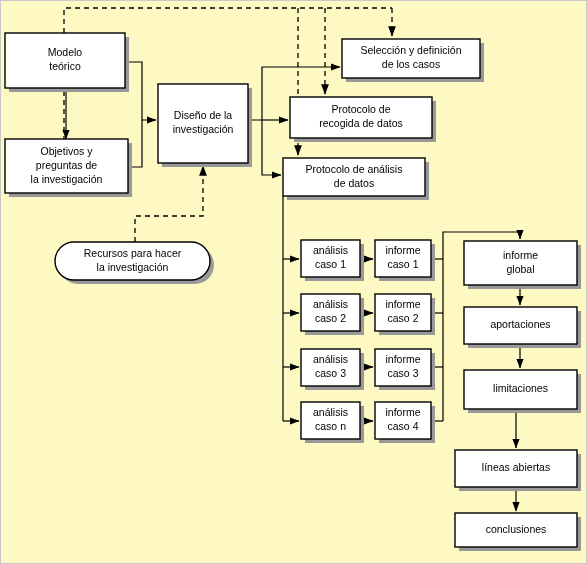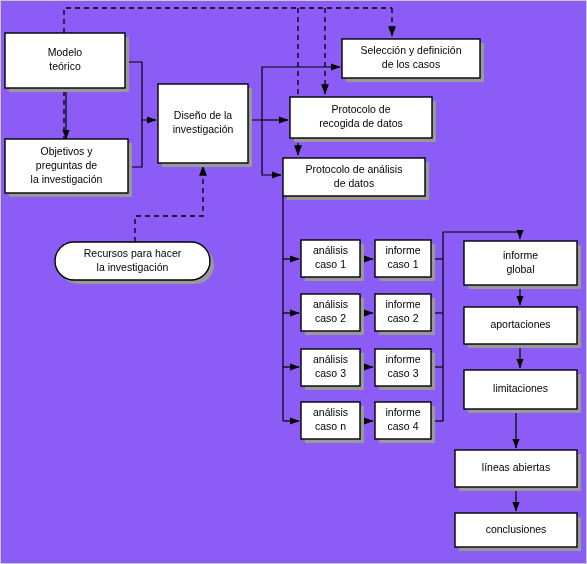--- a/index.html
+++ b/index.html
@@ -9,21 +9,21 @@
     background: #ffffff;
   }
   body {
     font-family: "Liberation Sans", sans-serif;
     color: #000000;
   }
   #diagram-root {
     position: relative;
     width: 587px;
     height: 564px;
-    background: #8b5cf6;
+    background: #fef9c3;
     overflow: hidden;
   }
   #diagram-svg {
     position: absolute;
     left: 0;
     top: 0;
     width: 587px;
     height: 564px;
   }
   .node-label {

